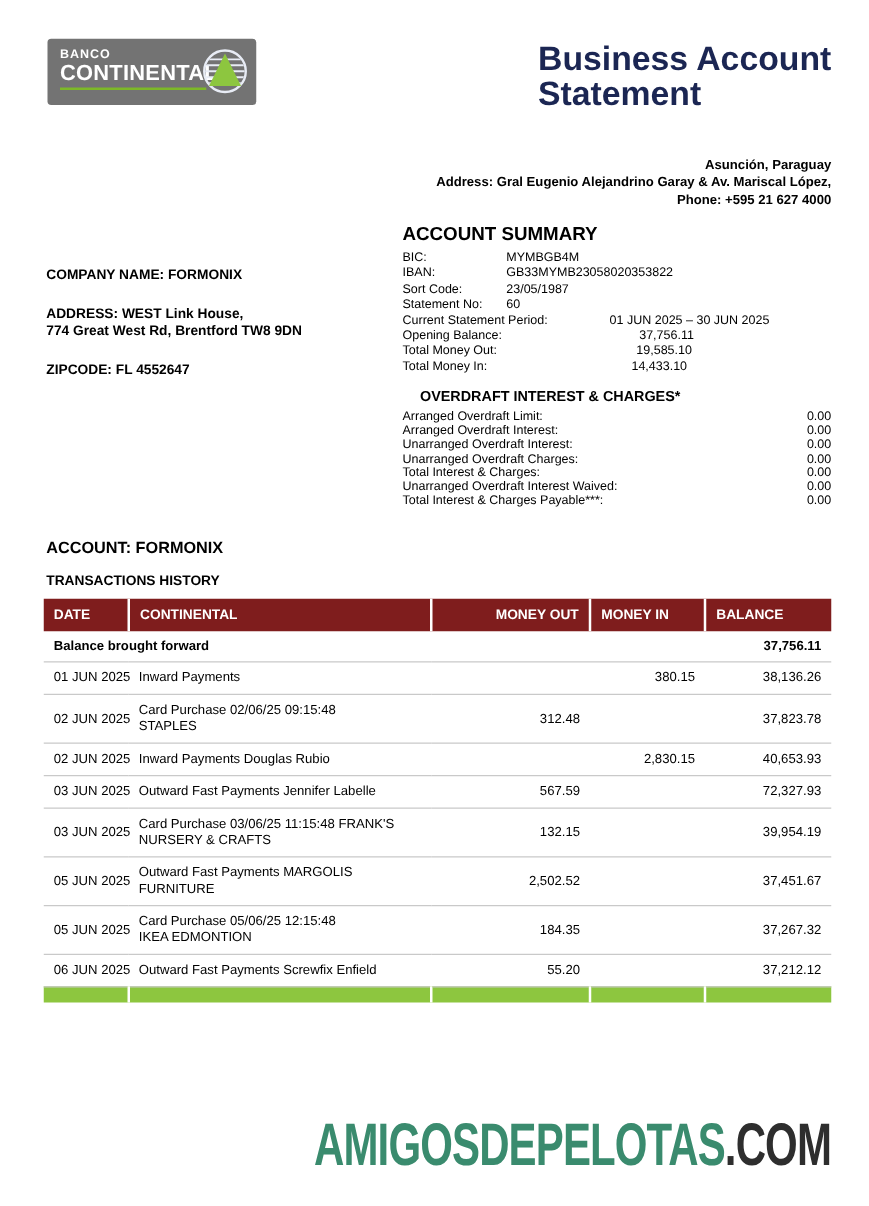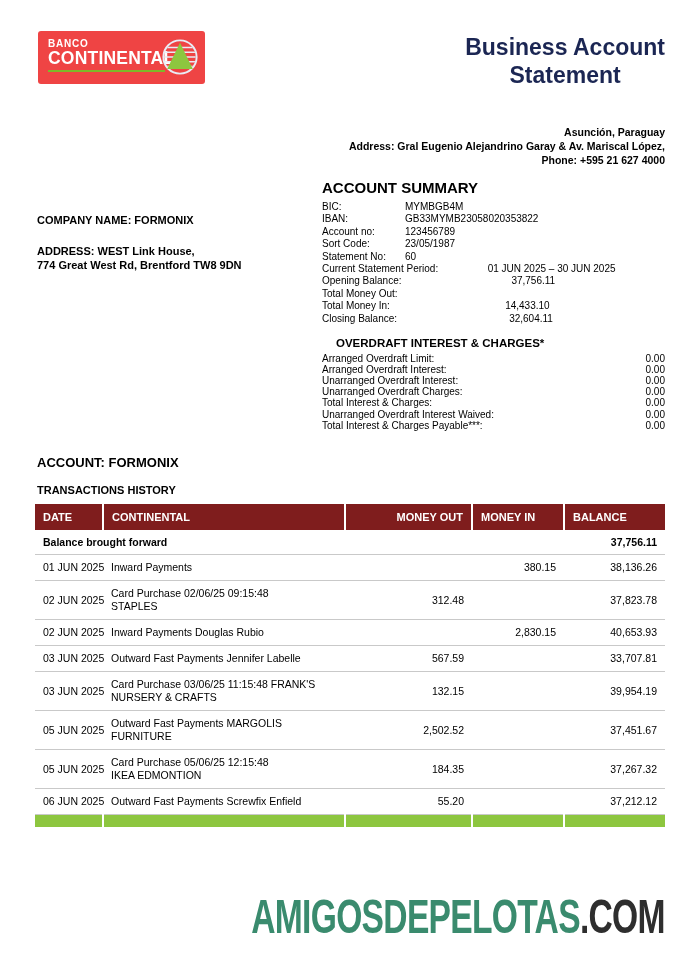--- a/index.html
+++ b/index.html
@@ -2,26 +2,26 @@
 <html><head>
 <meta charset="utf-8">
 <style>
   html,body{margin:0;padding:0;}
   body{
     width:695px;height:965px;position:relative;background:#ffffff;
     font-family:"Liberation Sans",sans-serif;color:#000;overflow:hidden;
   }
   
   .header{display:flex;justify-content:space-between;align-items:flex-start;padding:31px 30px 0 38px;}
-  .logo{width:167px;height:53px;background:#ef4444;border-radius:3px;position:relative;color:#fff;box-sizing:border-box;padding-top:7px;padding-left:10px;}
+  .logo{width:167px;height:53px;background:#737373;border-radius:3px;position:relative;color:#fff;box-sizing:border-box;padding-top:7px;padding-left:10px;}
   .logo-banco{font-size:10px;font-weight:bold;letter-spacing:.8px;line-height:11px;}
   .logo-continental{font-size:17.5px;font-weight:bold;letter-spacing:.2px;line-height:19px;}
   .logo-underline{width:117px;height:2px;background:#7db928;margin-top:2px;}
   .logo-emblem{position:absolute;right:6px;top:7px;}
-  .doc-title{text-align:center;font-size:23px;font-weight:bold;color:#1b2653;line-height:28px;margin-top:2px;}
+  .doc-title{text-align:left;font-size:27px;font-weight:bold;color:#1b2653;line-height:28px;margin-top:2px;}
   
   .bank-address{text-align:right;font-weight:bold;font-size:10.5px;line-height:14px;margin:36px 30px 0 0;}
   
   .mid{display:flex;padding:12px 30px 0 37px;}
   .customer{width:285px;margin-top:34px;font-size:11px;font-weight:bold;line-height:14px;}
   .customer .gap{height:17px;}
   .summary{flex:1;}
   .summary-heading{font-size:15px;font-weight:bold;margin-bottom:5px;}
   .sum-row{display:flex;font-size:10px;line-height:12.4px;}
   .sum-row .lbl{width:83px;flex-shrink:0;}
@@ -91,63 +91,57 @@
   <div>Phone: +595 21 627 4000</div>
 </div>
 
 <div class="mid">
   <div class="customer">
     <div>COMPANY NAME: FORMONIX</div>
     <div class="gap"></div>
     <div>ADDRESS: WEST Link House,</div>
     <div>774 Great West Rd, Brentford TW8 9DN</div>
     <div class="gap"></div>
+    <div>ZIPCODE: FL 4552647</div>
   </div>
 
   <div class="summary">
     <div class="summary-heading">ACCOUNT SUMMARY</div>
 
     <div class="sum-row">
         <span class="lbl">BIC:</span>
         <span class="val-left">MYMBGB4M</span>
       </div>
     <div class="sum-row">
         <span class="lbl">IBAN:</span>
         <span class="val-left">GB33MYMB23058020353822</span>
       </div>
     <div class="sum-row">
-        <span class="lbl">Account no:</span>
-        <span class="val-left">123456789</span>
-      </div>
-    <div class="sum-row">
         <span class="lbl">Sort Code:</span>
         <span class="val-left">23/05/1987</span>
       </div>
     <div class="sum-row">
         <span class="lbl">Statement No:</span>
         <span class="val-left">60</span>
       </div>
     <div class="sum-row">
         <span>Current Statement Period:</span>
         <span class="val-right">01 JUN 2025 – 30 JUN 2025</span>
       </div>
     <div class="sum-row">
         <span>Opening Balance:</span>
         <span class="val-right">37,756.11</span>
       </div>
     <div class="sum-row">
         <span>Total Money Out:</span>
+        <span class="val-right">19,585.10</span>
       </div>
     <div class="sum-row">
         <span>Total Money In:</span>
         <span class="val-right">14,433.10</span>
-      </div>
-    <div class="sum-row">
-        <span>Closing Balance:</span>
-        <span class="val-right">32,604.11</span>
       </div>
 
     <div class="overdraft">
       <div class="overdraft-heading">OVERDRAFT INTEREST &amp; CHARGES*</div>
       <div class="od-row">
           <span>Arranged Overdraft Limit:</span>
           <span>0.00</span>
         </div>
       <div class="od-row">
           <span>Arranged Overdraft Interest:</span>
@@ -224,21 +218,21 @@
       <td class="c-desc">Inward Payments Douglas Rubio</td>
       <td class="c-out"></td>
       <td class="c-in">2,830.15</td>
       <td class="c-bal">40,653.93</td>
     </tr>
     <tr>
       <td class="c-date">03 JUN 2025</td>
       <td class="c-desc">Outward Fast Payments Jennifer Labelle</td>
       <td class="c-out">567.59</td>
       <td class="c-in"></td>
-      <td class="c-bal">33,707.81</td>
+      <td class="c-bal">72,327.93</td>
     </tr>
     <tr>
       <td class="c-date">03 JUN 2025</td>
       <td class="c-desc">Card Purchase 03/06/25 11:15:48 FRANK'S
 NURSERY &amp; CRAFTS</td>
       <td class="c-out">132.15</td>
       <td class="c-in"></td>
       <td class="c-bal">39,954.19</td>
     </tr>
     <tr>

